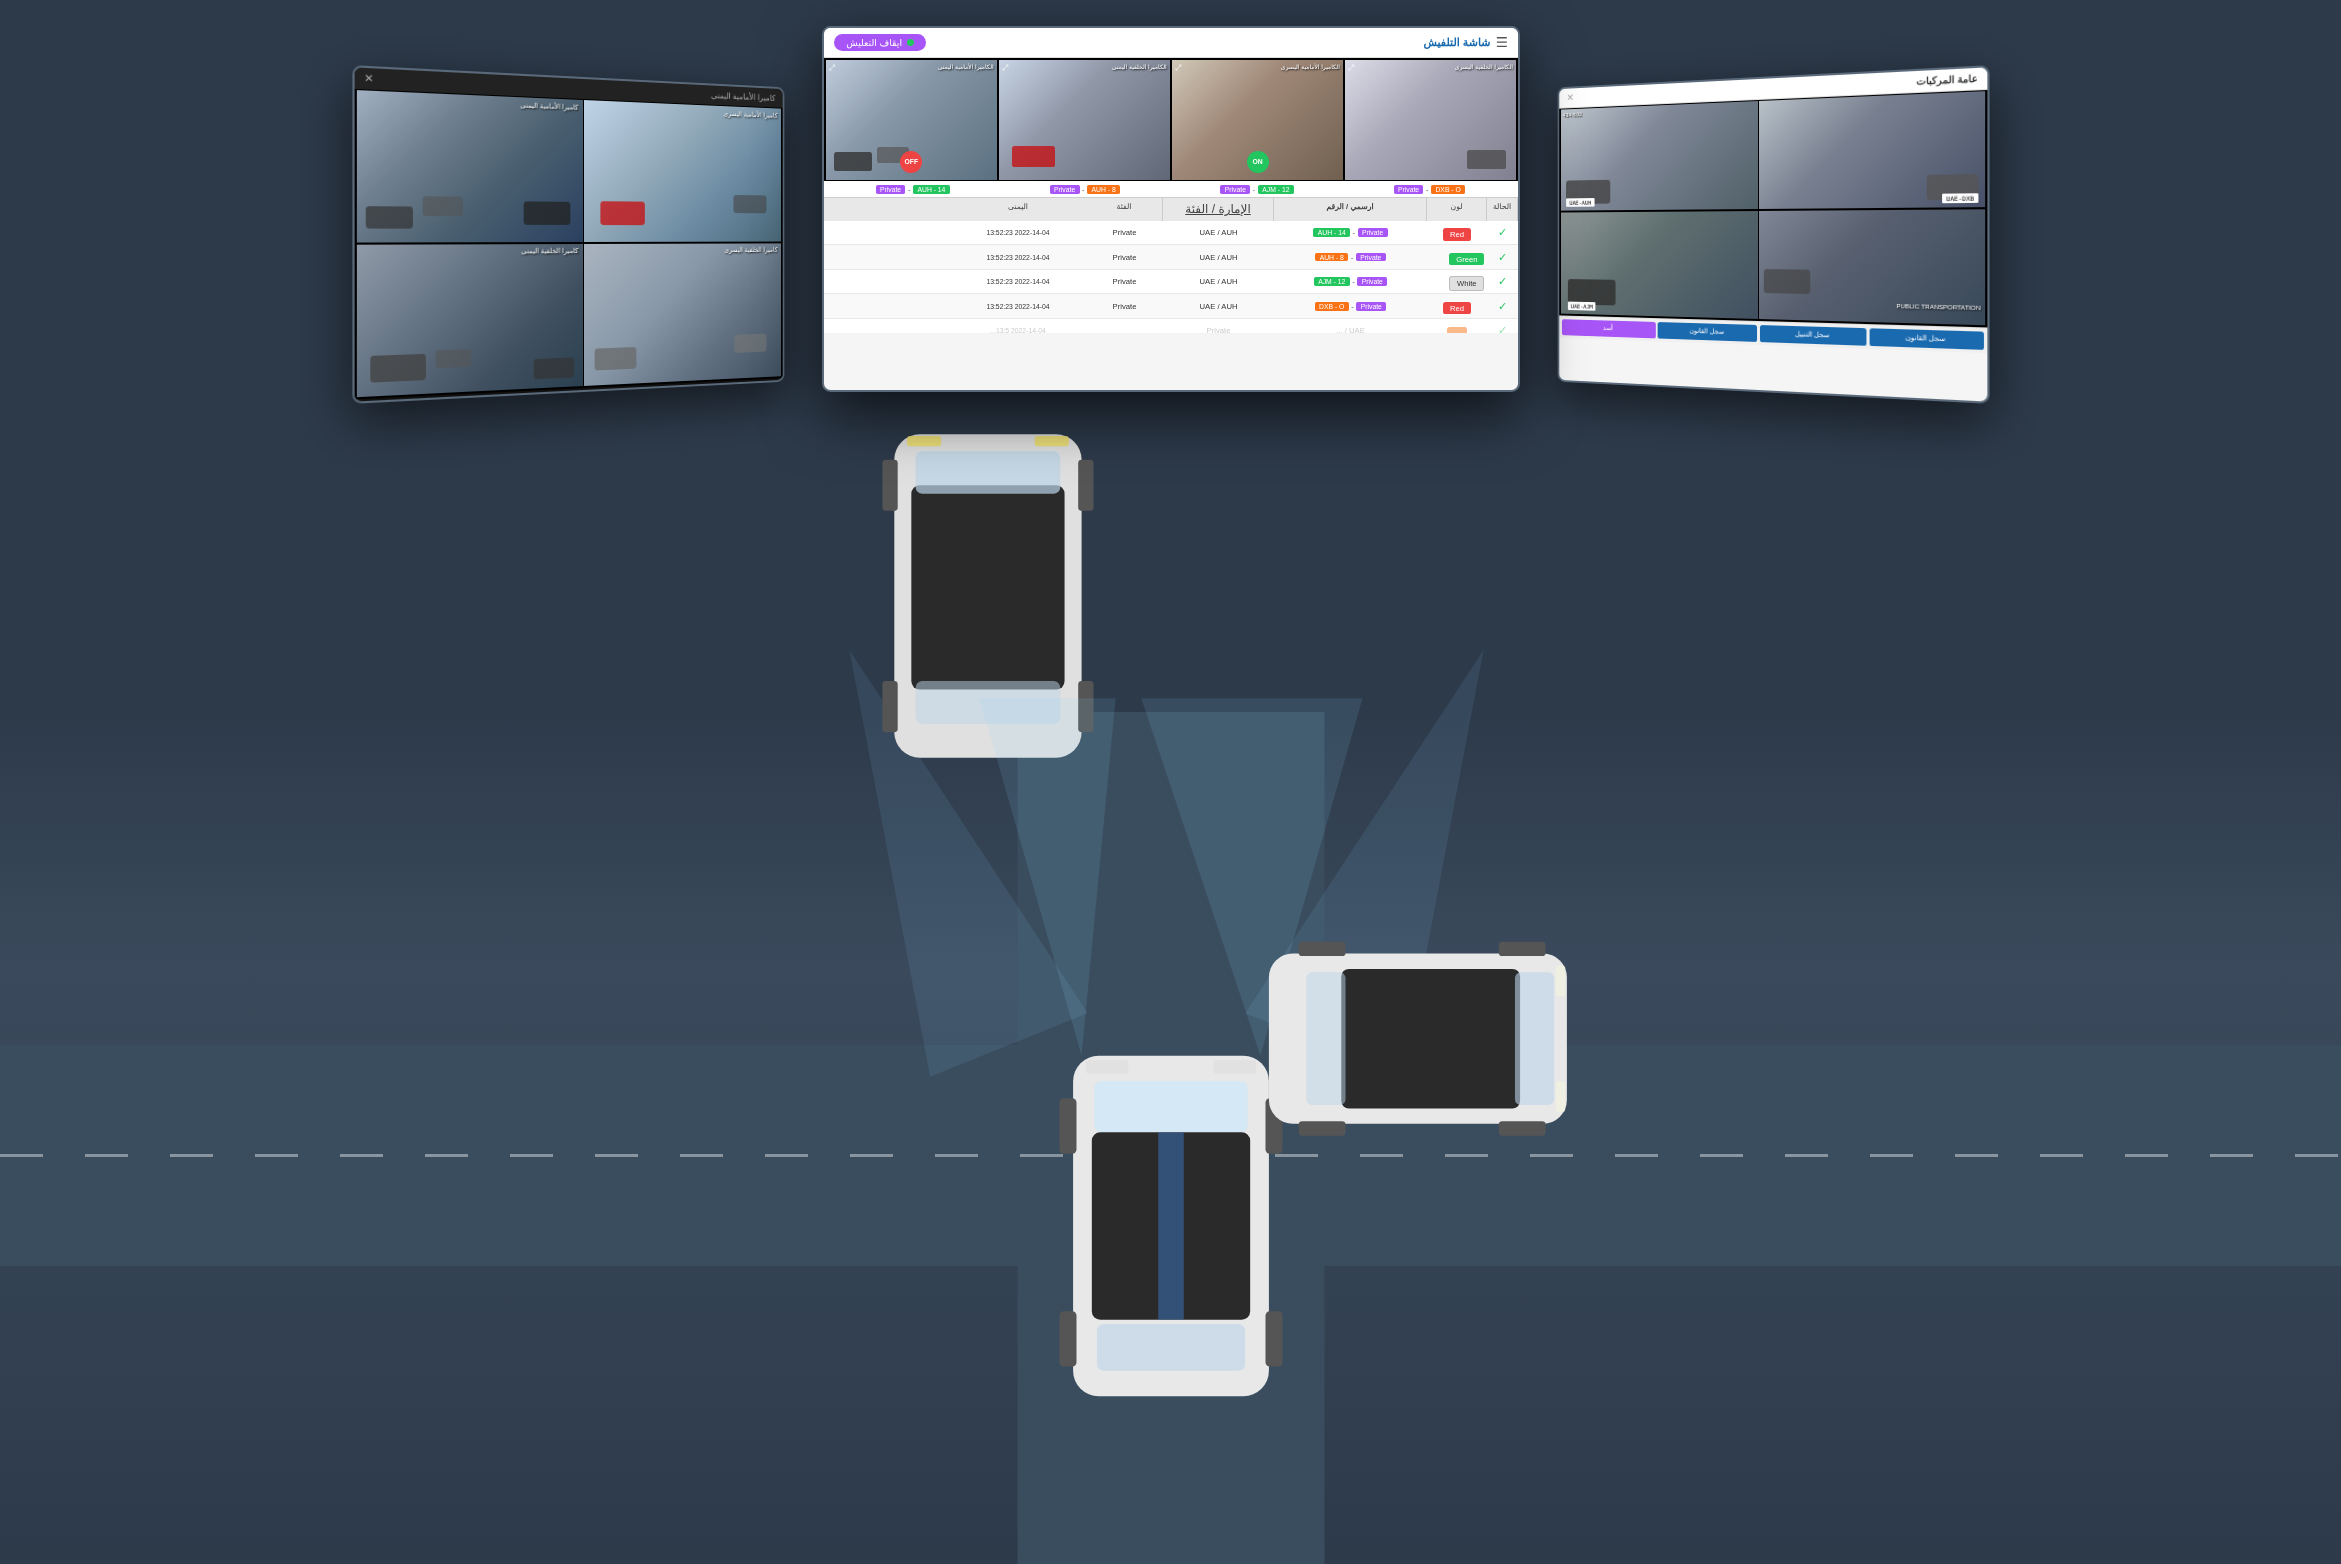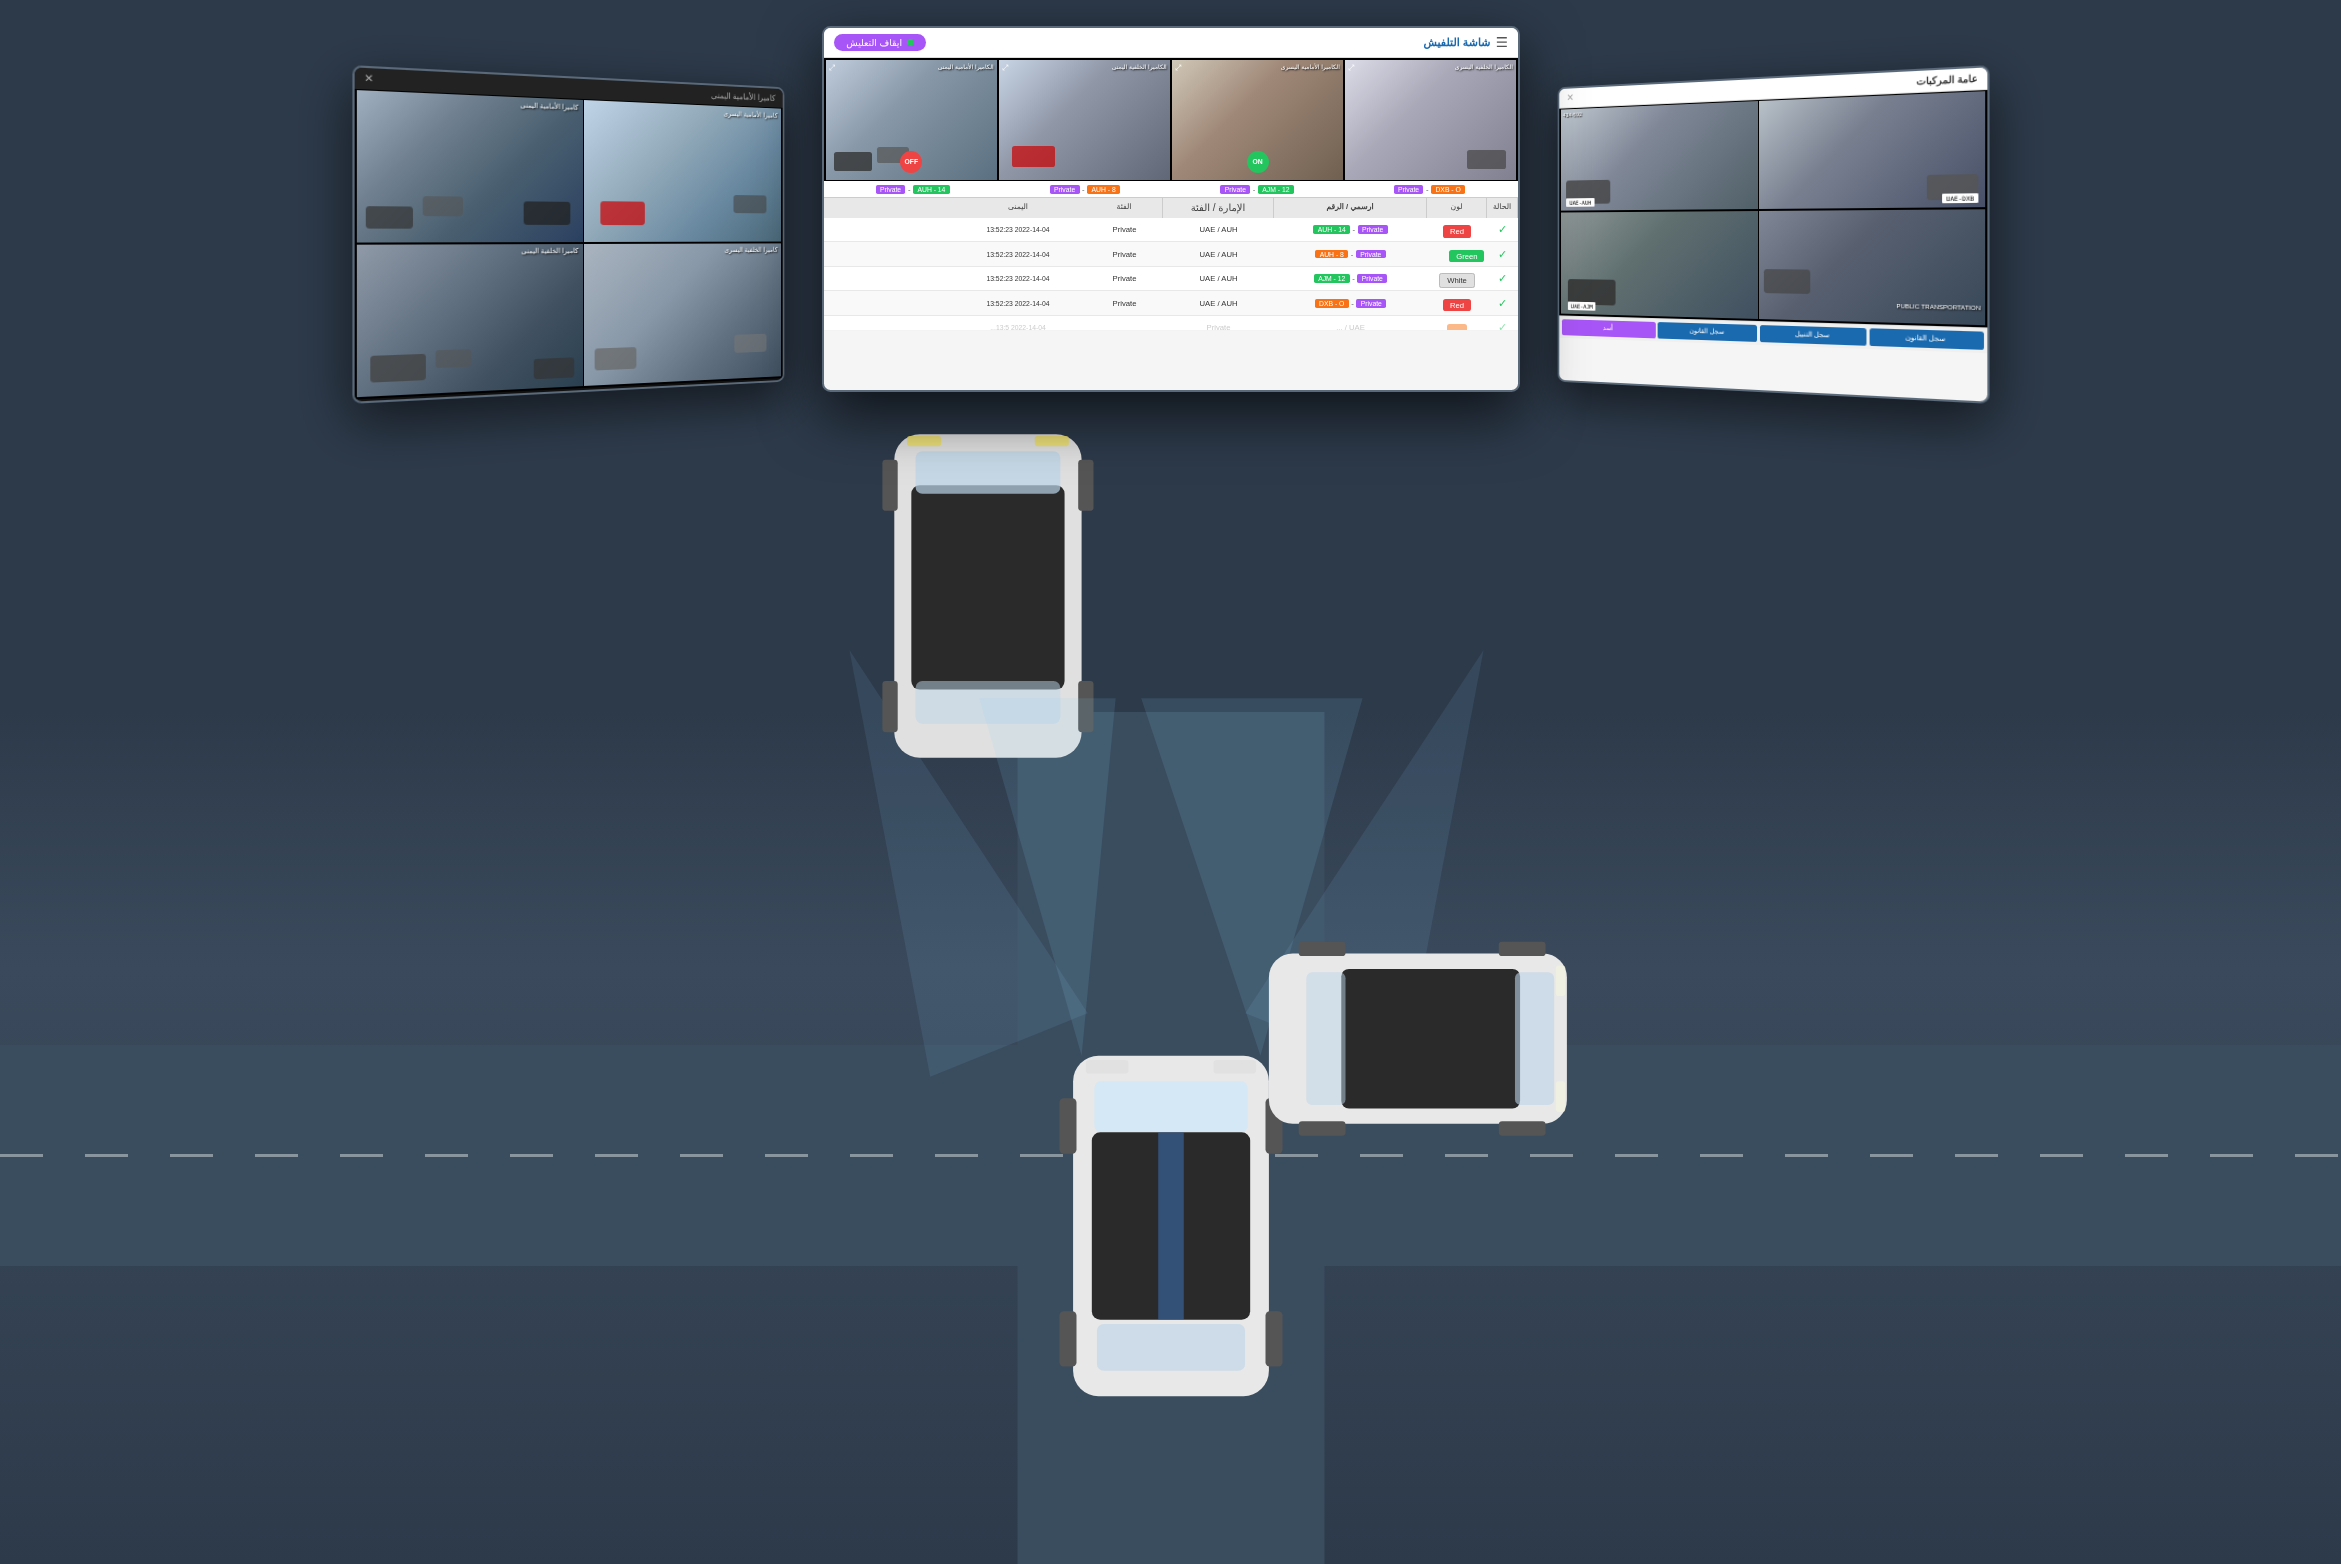--- a/index.html
+++ b/index.html
@@ -311,21 +311,21 @@
         <span style="background:#a855f7;color:#fff;padding:0.9px 4.3px;border-radius:1.7px;font-size:6.8px;">Private</span>
       </div>
     </div>
 
     <div style="flex:1; overflow:hidden; background:#fff;">
 
       <div style="display:grid; grid-template-columns:31px 60px 153px 111px 77px 136px; background:#e8e8e8; direction:rtl; border-top:0.9px solid #ccc;">
         <div style="padding:4.3px 2.6px;font-size:7.7px;color:#444;border-right:0.9px solid #ccc;text-align:center;">الحالة</div>
         <div style="padding:4.3px 2.6px;font-size:7.7px;color:#444;border-right:0.9px solid #ccc;text-align:center;">لون</div>
         <div style="padding:4.3px 2.6px;font-size:7.7px;color:#444;border-right:0.9px solid #ccc;text-align:center;font-weight:bold;">ارسمي / الرقم</div>
-        <div style="padding:4.3px 2.6px;font-size:10px;color:#444;border-right:0.9px solid #ccc;text-align:center;">الإمارة / الفئة</div>
+        <div style="padding:4.3px 2.6px;font-size:12px;color:#444;border-right:0.9px solid #ccc;text-align:center;text-decoration:underline;">الإمارة / الفئة</div>
         <div style="padding:4.3px 2.6px;font-size:7.7px;color:#444;border-right:0.9px solid #ccc;text-align:center;">الفئة</div>
         <div style="padding:4.3px 2.6px;font-size:7.7px;color:#444;text-align:center;">اليمنى</div>
       </div>
 
       <div style="display:grid; grid-template-columns:31px 60px 153px 111px 77px 136px; direction:rtl; border-bottom:0.9px solid #e8e8e8; background:#fff; align-items:center;">
         <div style="padding:4.3px 2.6px;font-size:11px;color:#22c55e;text-align:center;">✓</div>
         <div style="padding:4.3px 2.6px;text-align:center;"><span style="background:#ef4444;color:#fff;padding:1.7px 6.8px;border-radius:2.6px;font-size:7.7px;">Red</span></div>
         <div style="padding:4.3px 2.6px;font-size:7.7px;color:#333;text-align:center;direction:ltr;display:flex;align-items:center;justify-content:center;gap:2.6px;">
           <span style="background:#22c55e;color:#fff;padding:0.9px 4.3px;border-radius:1.7px;font-size:6.8px;">AUH - 14</span>
           <span style="color:#555;">-</span>
@@ -344,21 +344,21 @@
           <span style="color:#555;">-</span>
           <span style="background:#a855f7;color:#fff;padding:0.9px 4.3px;border-radius:1.7px;font-size:6.8px;">Private</span>
         </div>
         <div style="padding:4.3px 2.6px;font-size:7.7px;color:#333;text-align:center;">UAE / AUH</div>
         <div style="padding:4.3px 2.6px;font-size:7.7px;color:#333;text-align:center;">Private</div>
         <div style="padding:4.3px 2.6px;font-size:6.8px;color:#333;text-align:center;">2022-14-04 13:52:23</div>
       </div>
 
       <div style="display:grid; grid-template-columns:31px 60px 153px 111px 77px 136px; direction:rtl; border-bottom:0.9px solid #e8e8e8; background:#fff; align-items:center;">
         <div style="padding:4.3px 2.6px;font-size:11px;color:#22c55e;text-align:center;">✓</div>
-        <div style="padding:4.3px 2.6px;text-align:center;"><span style="background:#e0e0e0;color:#333;padding:1.7px 6.8px;border-radius:2.6px;font-size:7.7px;border:0.9px solid #bbb;">White</span></div>
+        <div style="padding:4.3px 2.6px;"><span style="background:#e0e0e0;color:#333;padding:1.7px 6.8px;border-radius:2.6px;font-size:7.7px;border:0.9px solid #bbb;">White</span></div>
         <div style="padding:4.3px 2.6px;font-size:7.7px;color:#333;text-align:center;direction:ltr;display:flex;align-items:center;justify-content:center;gap:2.6px;">
           <span style="background:#22c55e;color:#fff;padding:0.9px 4.3px;border-radius:1.7px;font-size:6.8px;">AJM - 12</span>
           <span style="color:#555;">-</span>
           <span style="background:#a855f7;color:#fff;padding:0.9px 4.3px;border-radius:1.7px;font-size:6.8px;">Private</span>
         </div>
         <div style="padding:4.3px 2.6px;font-size:7.7px;color:#333;text-align:center;">UAE / AUH</div>
         <div style="padding:4.3px 2.6px;font-size:7.7px;color:#333;text-align:center;">Private</div>
         <div style="padding:4.3px 2.6px;font-size:6.8px;color:#333;text-align:center;">2022-14-04 13:52:23</div>
       </div>
 

